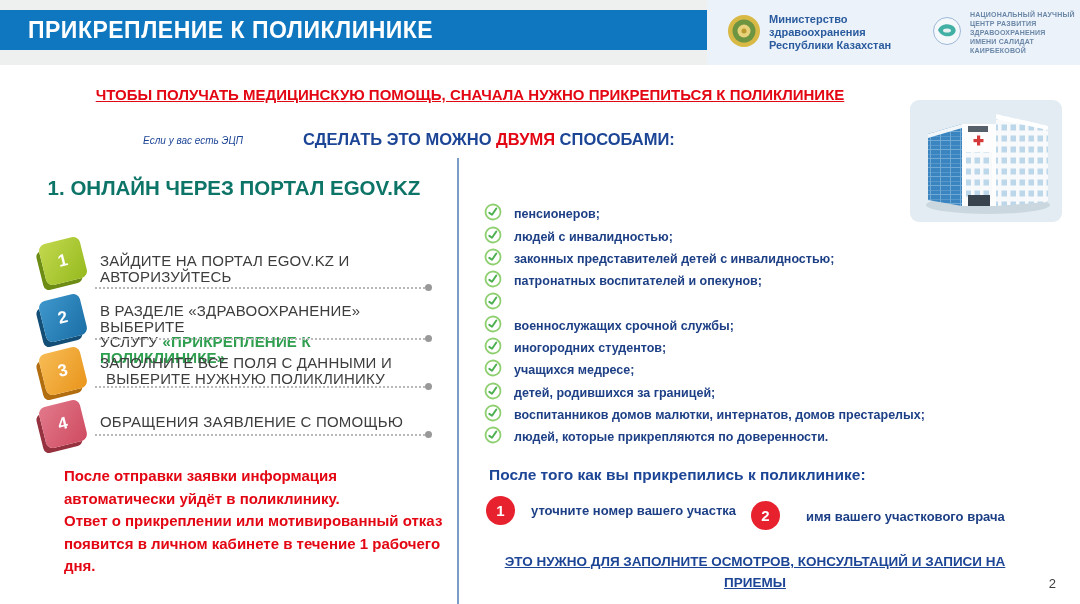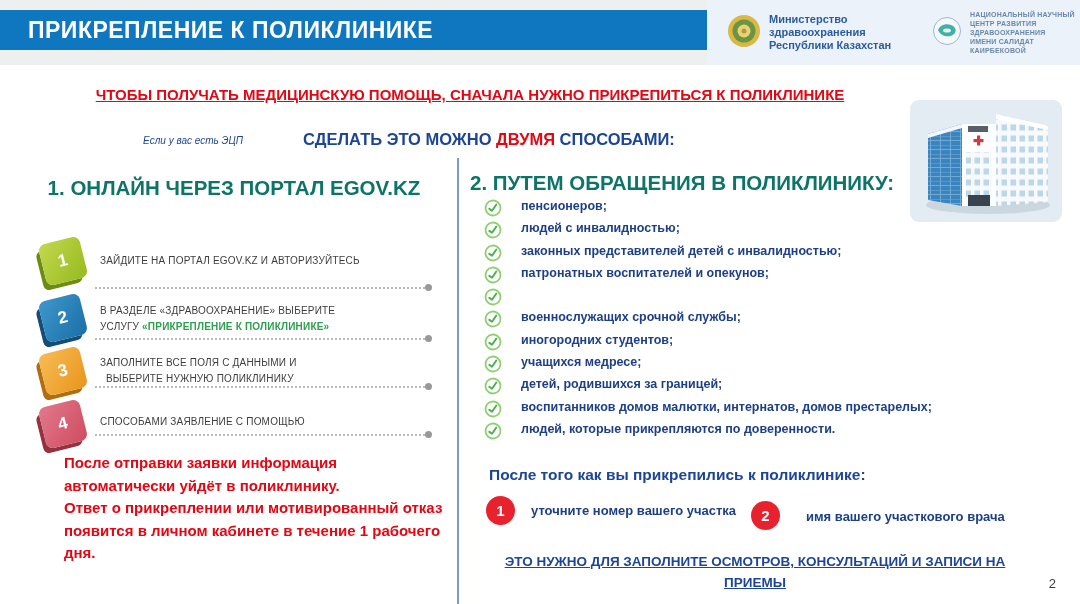--- a/index.html
+++ b/index.html
@@ -30,36 +30,36 @@
   
   .left-heading { position:absolute; left:28px; top:176px; width:412px; text-align:center;
                   color:#0d7468; font-size:20.5px; font-weight:bold; }
   .cube { position:absolute; width:42px; height:42px; border-radius:7px; transform:rotate(-14deg);
           display:flex; align-items:center; justify-content:center;
           color:#fff; font-weight:bold; font-size:17px; }
   .cube-1 { background:linear-gradient(135deg,#c2d84e,#96ba1e); box-shadow:-5px 5px 0 -1px #6c8c14; }
   .cube-2 { background:linear-gradient(135deg,#3e97cc,#1a6fa6); box-shadow:-5px 5px 0 -1px #124e75; }
   .cube-3 { background:linear-gradient(135deg,#f7bc55,#e9951c); box-shadow:-5px 5px 0 -1px #b26d0e; }
   .cube-4 { background:linear-gradient(135deg,#e2798b,#cf4b60); box-shadow:-5px 5px 0 -1px #96323f; }
-  .step-text { position:absolute; left:100px; width:340px; font-size:10px; line-height:15.5px;
+  .step-text { position:absolute; left:100px; width:340px; font-size:15px; line-height:15.5px;
                color:#3d3d3d; letter-spacing:0.2px; }
   .step-text .hl { color:#2e9e4f; font-weight:bold; }
   .dots { position:absolute; height:0; border-bottom:2px dotted #b8b8b8; }
   .dots::after { content:''; position:absolute; right:-7px; top:-3px; width:7px; height:7px;
                  border-radius:50%; background:#999; }
 
-  .red-note { position:absolute; left:64px; top:452px; width:400px; color:#e30613;
+  .red-note { position:absolute; left:64px; top:465px; width:400px; color:#e30613;
               font-weight:bold; font-size:15px; line-height:22.5px; }
 
   .divider { position:absolute; left:457px; top:158px; width:2px; height:446px; background:#7a9cc6; }
 
   
   .right-heading { position:absolute; left:470px; top:171px; color:#0d7468; font-size:20.5px; font-weight:bold; }
   .chk-list { position:absolute; left:484px; top:199px; display:flex; flex-direction:column; }
-  .chk-item { display:flex; align-items:flex-start; gap:19px; height:22.3px; }
+  .chk-item { display:flex; align-items:flex-end; gap:12px; height:22.3px; }
   .chk-icon { width:18px; height:18px; flex:0 0 18px; }
   .chk-text { font-size:12.5px; font-weight:bold; color:#1d3f85; white-space:nowrap; }
 
   .after-heading { position:absolute; left:489px; top:466px; font-size:15.5px; font-weight:bold; color:#1d4596; }
   .red-circle { position:absolute; width:29px; height:29px; border-radius:50%; background:#e8212e;
                 color:#fff; font-weight:bold; font-size:15px; display:flex; align-items:center; justify-content:center; }
   .pt-text { position:absolute; font-size:13px; font-weight:bold; color:#1d3f85; white-space:nowrap; }
 
   .footer-note { position:absolute; left:470px; top:551px; width:570px; text-align:center;
                  font-size:13.5px; font-weight:bold; color:#1d4596; line-height:21px; }
@@ -164,35 +164,34 @@
   <div class="step-text" style="top:355px;">
     <div>ЗАПОЛНИТЕ ВСЕ ПОЛЯ С ДАННЫМИ И</div>
     <div style="padding-left:6px;">ВЫБЕРИТЕ НУЖНУЮ ПОЛИКЛИНИКУ</div>
   </div>
   <div class="dots" style="left:95px; top:386px; width:330px;"></div>
 
   <div class="cube cube-4" style="left:42px; top:403px;">
       <span>4</span>
     </div>
   <div class="step-text" style="top:414px;">
-    <div>СПОСОБАМИ ЗАЯВЛЕНИЕ С ПОМОЩЬЮ</div>
+    <div>ОБРАЩЕНИЯ ЗАЯВЛЕНИЕ С ПОМОЩЬЮ</div>
   </div>
   <div class="dots" style="left:95px; top:434px; width:330px;"></div>
 
   <div class="red-note">
     <div>После отправки заявки информация</div>
     <div>автоматически уйдёт в поликлинику.</div>
     <div>Ответ о прикреплении или мотивированный отказ</div>
     <div>появится в личном кабинете в течение 1 рабочего</div>
     <div>дня.</div>
   </div>
 
   <div class="divider"></div>
 
-  <div class="right-heading">2. ПУТЕМ ОБРАЩЕНИЯ В ПОЛИКЛИНИКУ:</div>
 
   <div class="chk-list">
     <div class="chk-item">
         <span class="chk-icon"><svg width="18" height="18" viewBox="0 0 24 24" style="transform:rotate(-8deg)">
             <circle cx="12" cy="12" r="10" fill="none" stroke="#8ecf6f" stroke-width="2.4"></circle>
             <path d="M7 12.5l3.2 3L17 8" stroke="#4caf50" stroke-width="2.6" fill="none" stroke-linecap="round" stroke-linejoin="round"></path>
           </svg></span>
         <span class="chk-text">пенсионеров;</span>
       </div>
     <div class="chk-item">

